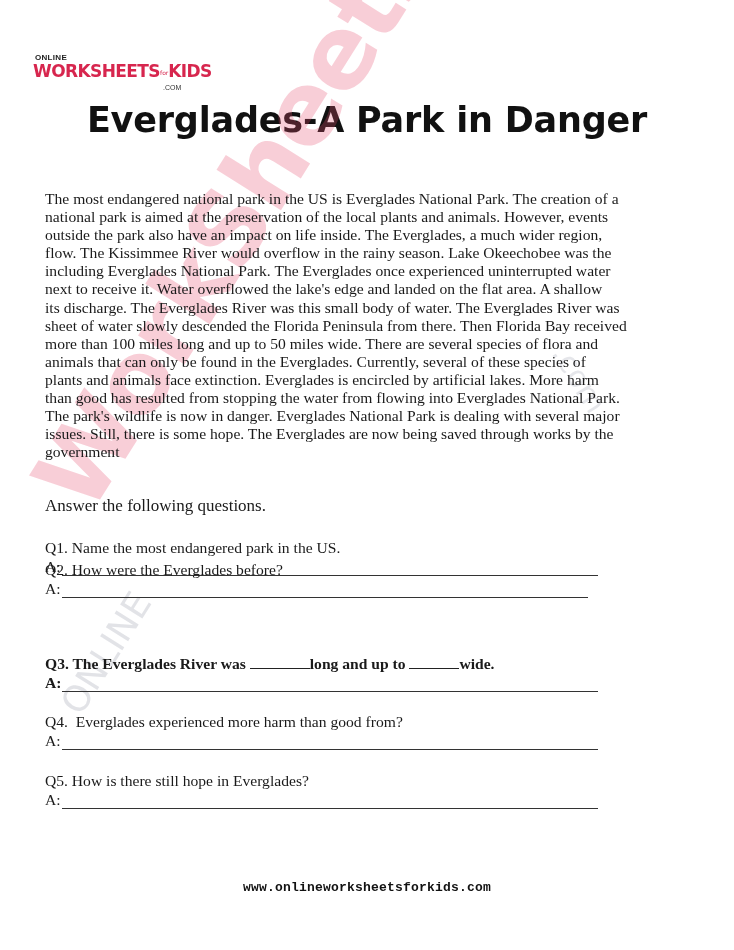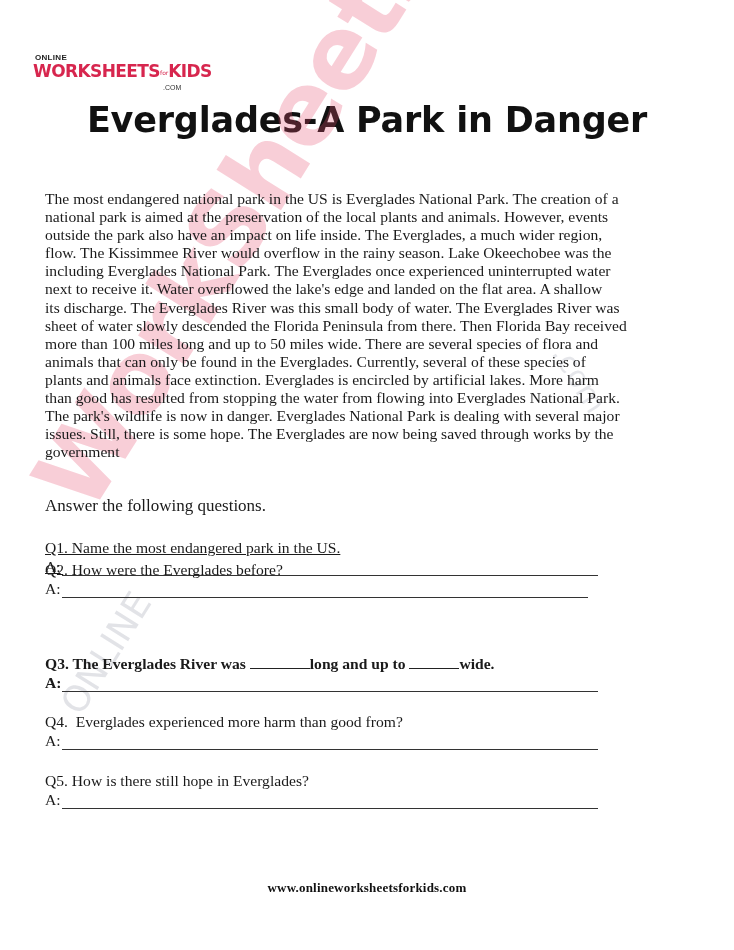--- a/index.html
+++ b/index.html
@@ -150,21 +150,21 @@
       border-bottom: 1.3px solid #333;
       height: 14px;
       margin-left: 1px;
     }
     .footer {
       position: absolute;
       left: 0;
       top: 880px;
       width: 734px;
       text-align: center;
-      font-family: Liberation Serif, serif;
+      font-family: Liberation Mono, monospace;
       font-weight: bold;
       font-size: 13px;
       color: #111;
       letter-spacing: 0.2px;
     }
   </style>
 </head>
 <body>
 
 <div class="logo">
@@ -192,21 +192,21 @@
   <p>animals that can only be found in the Everglades. Currently, several of these species of</p>
   <p>plants and animals face extinction. Everglades is encircled by artificial lakes. More harm</p>
   <p>than good has resulted from stopping the water from flowing into Everglades National Park.</p>
   <p>The park's wildlife is now in danger. Everglades National Park is dealing with several major</p>
   <p>issues. Still, there is some hope. The Everglades are now being saved through works by the</p>
   <p>government</p>
 </div>
 
 <div class="instruction">Answer the following questions.</div>
 
-<div class="question" style="top:538px;text-decoration:underline;">
+<div class="question" style="top:538px;">
   <div class="q-text">Q1. Name the most endangered park in the US.</div>
   <div class="answer-row">
     <span>A:</span>
     <span class="answer-line" style="width:536px;"></span>
   </div>
 </div>
 
 <div class="question" style="top:560px;">
   <div class="q-text">Q2. How were the Everglades before?</div>
   <div class="answer-row">

